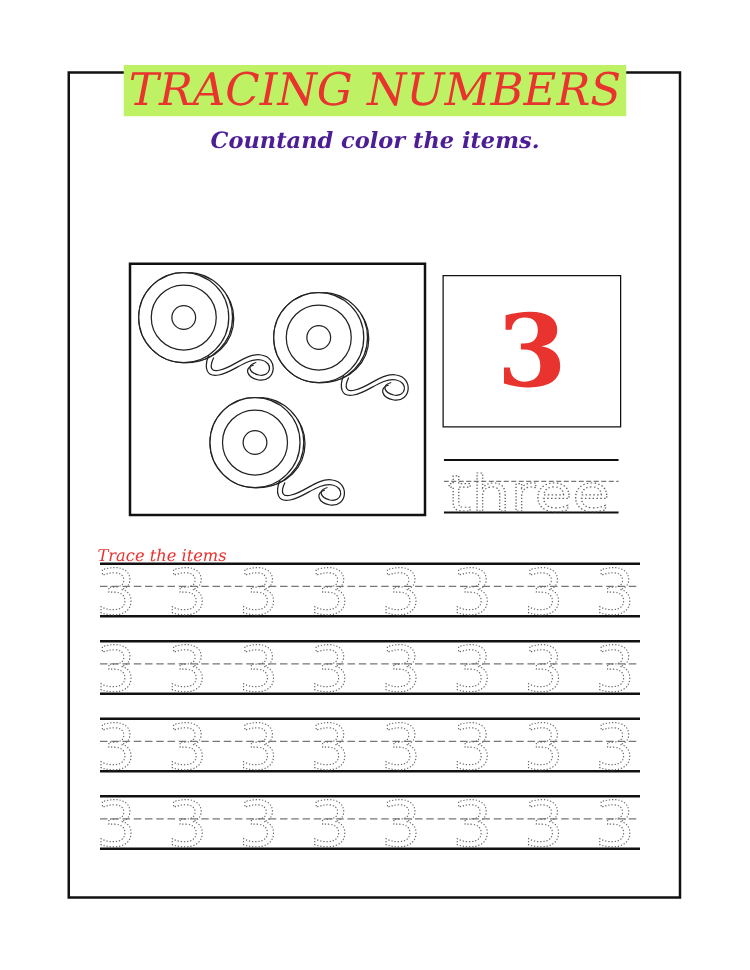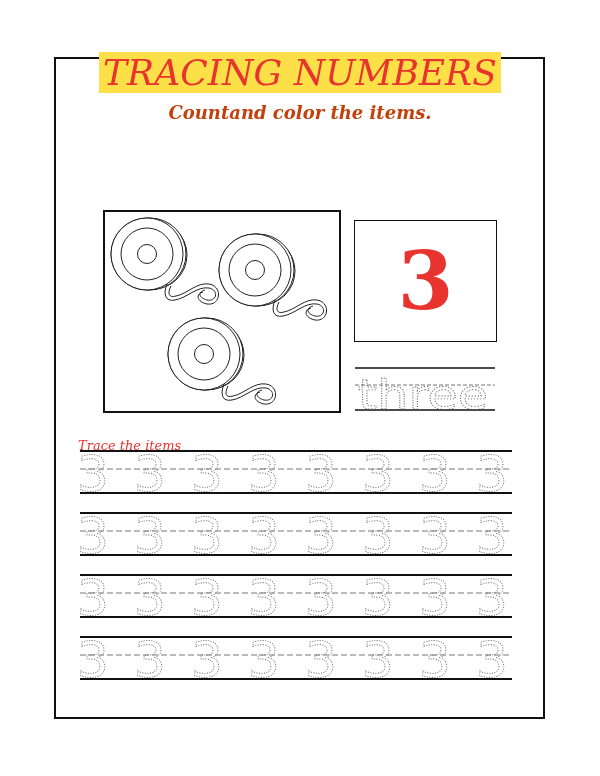--- a/index.html
+++ b/index.html
@@ -1,20 +1,20 @@
 <!DOCTYPE html>
 <html><head>
 <meta charset="utf-8">
 <style>
   html, body { margin:0; padding:0; background:#ffffff; }
   body { width:600px; height:776px; position:relative; overflow:hidden; font-family:"DejaVu Serif", serif; }
   .page-border { position:absolute; left:54px; top:57px; width:487px; height:658px; border:2px solid #111; box-sizing:content-box; }
   .title { position:absolute; left:0; width:600px; top:51px; text-align:center; font-family:"DejaVu Serif", serif; font-style:italic; font-size:36px; color:#e8332f; letter-spacing:0px; line-height:44px; background:transparent; }
-  .title span { background:#fde047; padding:0 4px; }
-  .subtitle { position:absolute; left:0; width:600px; top:100px; text-align:center; font-family:"DejaVu Serif", serif; font-style:italic; font-weight:bold; font-size:18px; color:#c2410c; line-height:26px; }
+  .title span { background:#bef264; padding:0 4px; }
+  .subtitle { position:absolute; left:0; width:600px; top:100px; text-align:center; font-family:"DejaVu Serif", serif; font-style:italic; font-weight:bold; font-size:18px; color:#4c1d95; line-height:26px; }
   .pic-box { position:absolute; left:103px; top:210px; width:234px; height:199px; border:2px solid #111; }
   .pic-box svg { position:absolute; left:0; top:0; }
   .num-box { position:absolute; left:354px; top:220px; width:141px; height:120px; border:1.5px solid #111; }
   .big-num { position:absolute; left:0; right:0; top:12px; text-align:center; font-family:"DejaVu Serif", serif; font-weight:bold; font-size:80px; line-height:96px; }
   .word-guide { position:absolute; left:355px; top:366px; width:140px; height:48px; }
   .trace-label { position:absolute; left:78px; top:438px; font-family:"DejaVu Serif", serif; font-style:italic; font-size:13px; color:#e8332f; line-height:16px; z-index:2; }
   .trace-area { position:absolute; left:0; top:0; width:600px; height:776px; }
 </style>
 </head>
 <body>

